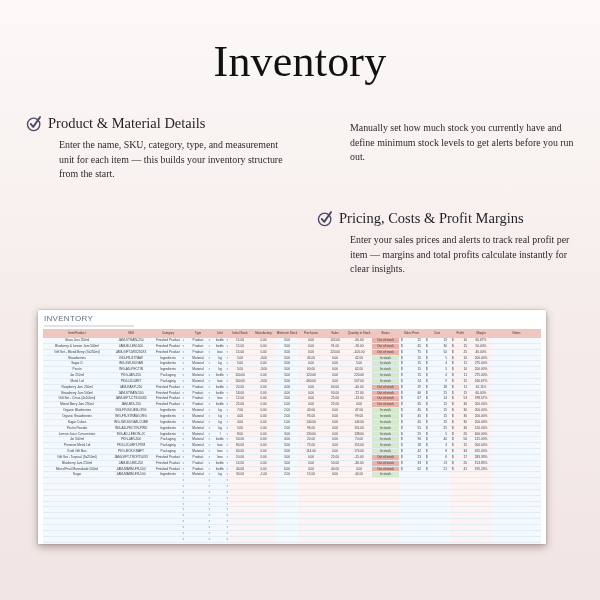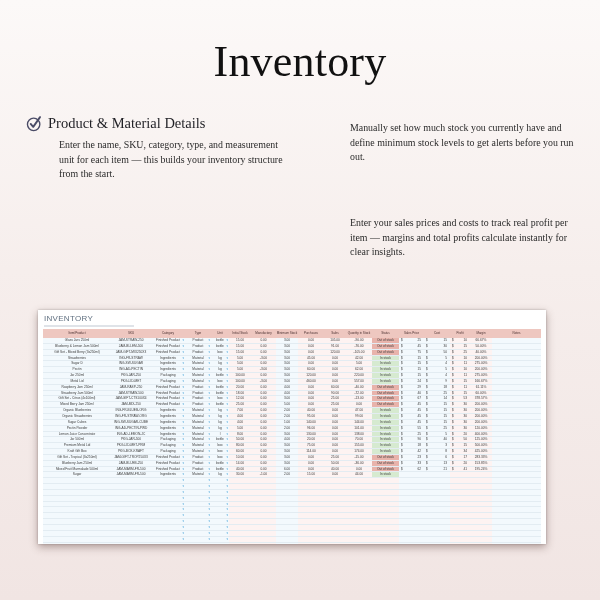--- a/index.html
+++ b/index.html
@@ -76,21 +76,28 @@
 </div>
 
 <div class="feature" id="f2">
   <div class="fdesc">Manually set how much stock you currently have and define minimum stock levels to get alerts before you run out.</div>
 </div>
 
 <div class="feature" id="f3">
 </div>
 
 <div class="feature" id="f4">
-  <div class="fdesc">Enter your sales prices and costs to track real profit per item — margins and total profits calculate instantly for clear insights.</div>
+  <div class="head">
+    <svg class="check" viewBox="0 0 20 20">
+        <circle cx="9" cy="11" r="7.3" fill="none" stroke="#4a4b66" stroke-width="1.6"></circle>
+        <path d="M5.5 10.5 L8.5 14 L16.5 2.5" fill="none" stroke="#4a4b66" stroke-width="2.2" stroke-linecap="round" stroke-linejoin="round"></path>
+      </svg>
+    <span class="ftitle">Pricing, Costs &amp; Profit Margins</span>
+  </div>
+  <div class="fdesc">Enter your sales prices and alerts to track real profit per item — margins and total profits calculate instantly for clear insights.</div>
 </div>
 
 <div class="sheet">
   <div class="sheet-title">INVENTORY</div>
   <div class="sheet-underline"></div>
   <div class="grid" id="grid">
       <div class="row header">
         <div class="c w-item">Item/Product</div>
         <div class="c w-sku">SKU</div>
         <div class="c w-cat">Category</div>

